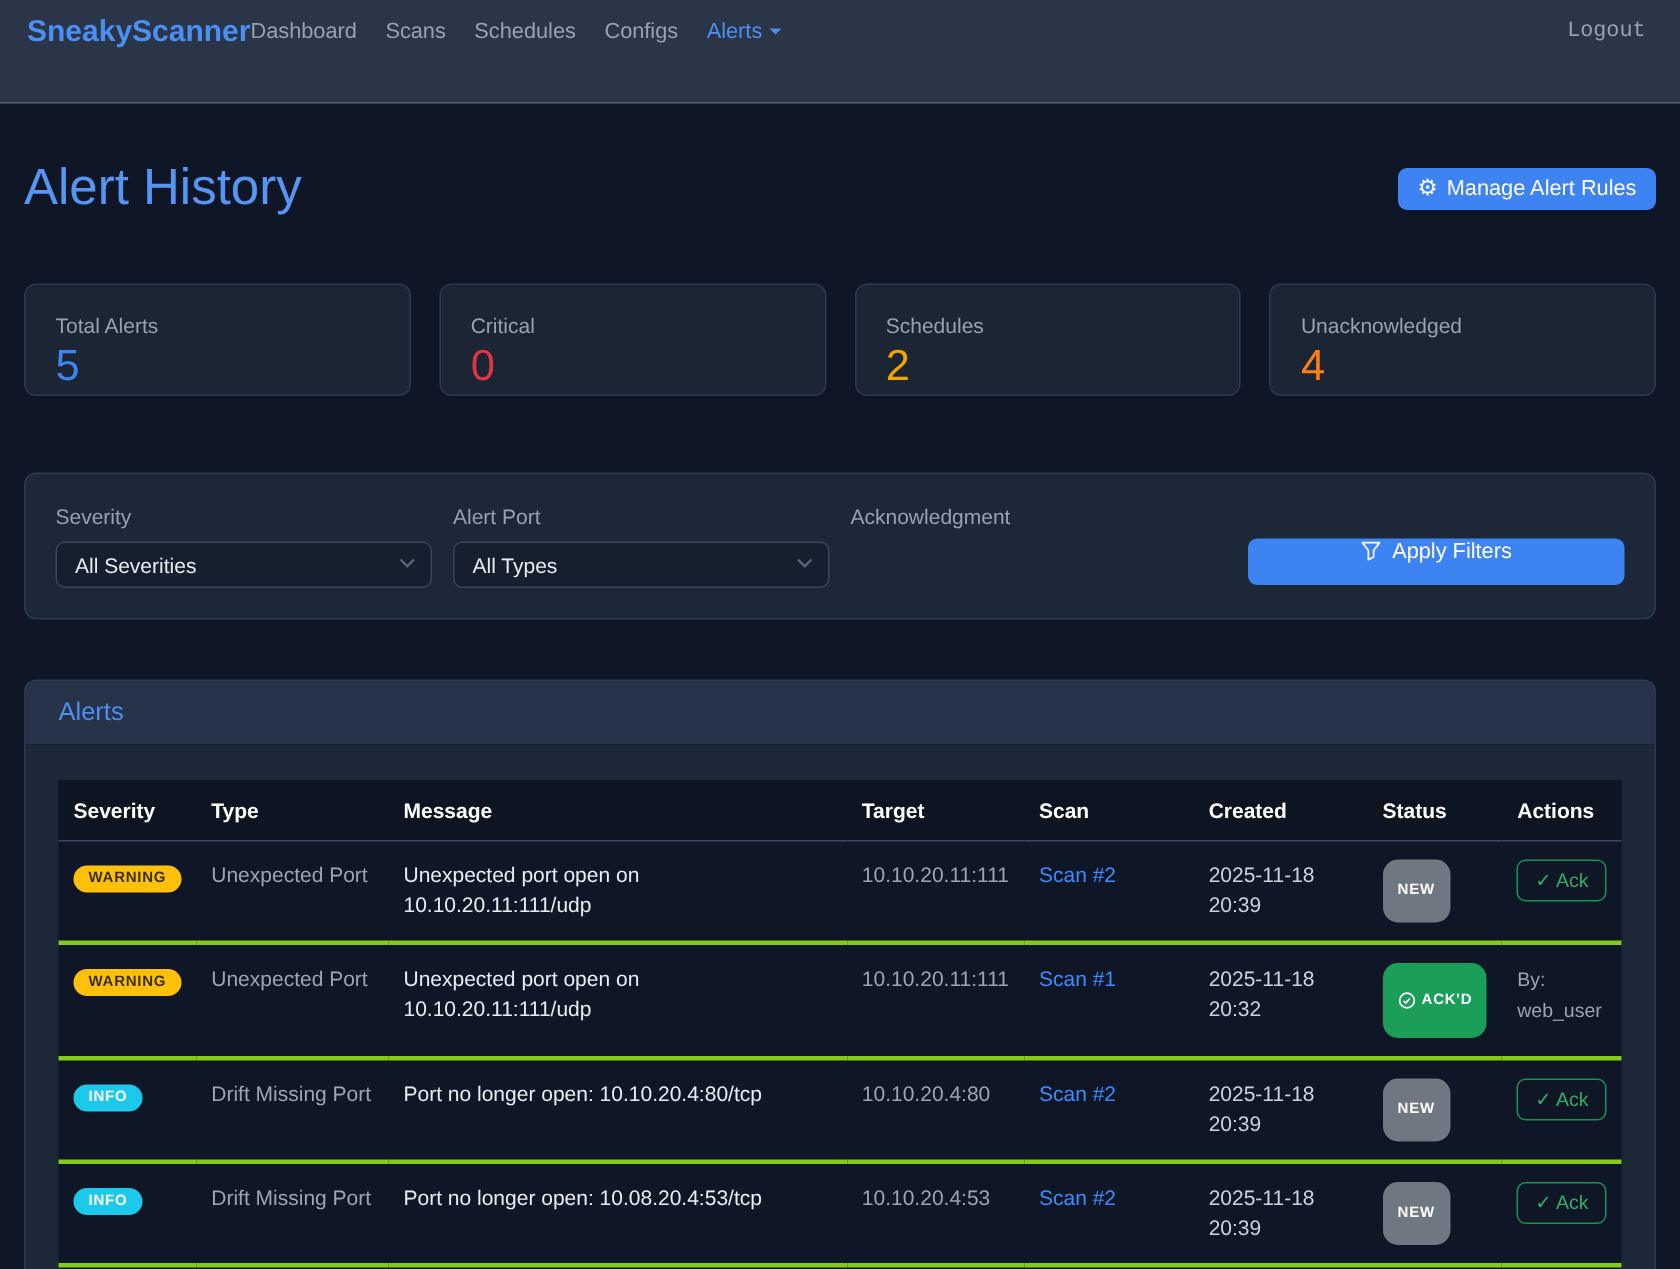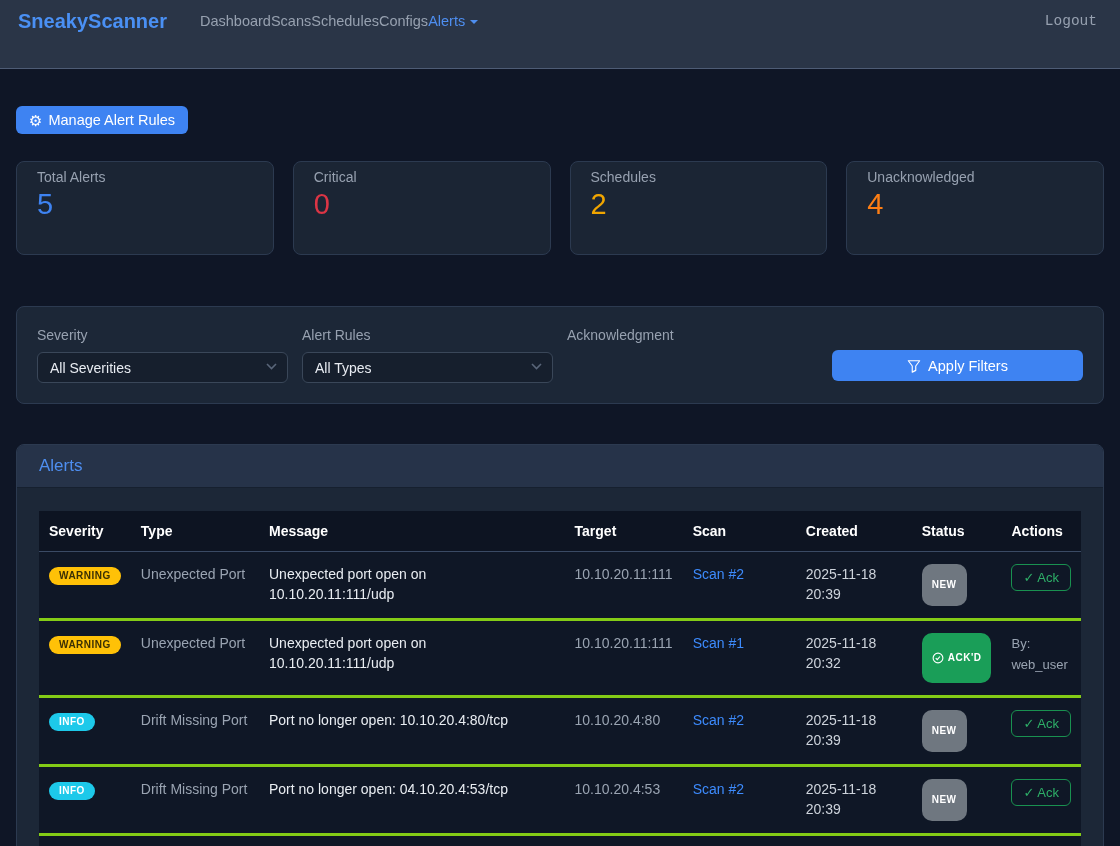--- a/index.html
+++ b/index.html
@@ -12,21 +12,21 @@
   }
 
   
   .navbar {
     height: 69px; background: #2a3547;
     border-bottom: 1px solid #4e5c75;
     display: flex; align-items: flex-start;
     padding: 9px 23px 0 18px;
   }
   .brand { color: #4a90f4; font-size: 20px; font-weight: bold; line-height: 24px; cursor: pointer; }
-  .nav-links { display: flex; margin-left: 33px; align-items: center; padding-top: 4px; }
+  .nav-links { display: flex; gap: 19px; margin-left: 0; align-items: center; padding-top: 4px; }
   .nav-link { color: #97a1b0; font-size: 14.5px; cursor: pointer; }
   .nav-link.active { color: #4e8ef0; }
   .caret-down {
     display: inline-block; margin-left: 5px; vertical-align: 2px;
     width: 0; height: 0;
     border-left: 4px solid transparent; border-right: 4px solid transparent;
     border-top: 4px solid currentColor;
   }
   .nav-right { margin-left: auto; padding-top: 4px; font-family: Liberation Mono, monospace; }
 
@@ -40,21 +40,21 @@
     font-size: 14.5px; padding: 6px 13px; cursor: pointer;
     display: inline-flex; align-items: center; gap: 6px;
     font-family: inherit;
   }
   .gear-glyph { font-size: 15px; line-height: 1; }
 
   
   .stats-row { display: grid; grid-template-columns: repeat(4, 1fr); gap: 19px; margin-bottom: 51px; }
   .stat-card {
     background: #1b2534; border: 1px solid #2c3a50; border-radius: 8px;
-    height: 94px; padding: 7px 20px;
+    height: 75px; padding: 19px 20px; margin-top: 17px;
   }
   .stat-label { color: #97a1b0; font-size: 14px; }
   .stat-value { font-size: 29px; margin-top: 4px; line-height: 1.1; }
 
   
   .filter-card {
     background: #1c2737; border: 1px solid #2c3a50; border-radius: 8px;
     padding: 20px; margin-bottom: 40px;
     display: grid; grid-template-columns: repeat(4, 1fr); gap: 14px;
   }
@@ -63,21 +63,21 @@
   .select-wrap { position: relative; }
   .filter-select {
     width: 100%; height: 31px; appearance: none; -webkit-appearance: none;
     background: #161f2d; color: #e8ecf2; border: 1px solid #3a4759; border-radius: 6px;
     font-size: 14px; padding: 4px 16px 4px 12px; font-family: inherit; cursor: pointer;
   }
   .chevron-down { position: absolute; right: 11px; top: 11px; pointer-events: none; }
   .filter-apply-spacer { height: 23px; }
   .btn-apply {
     width: 100%; height: 31px; background: #3e83f2; color: #fff; border: none; border-radius: 6px;
-    font-size: 14.5px; cursor: pointer; display: inline-flex; align-items: center; justify-content: center;
+    font-size: 14.5px; cursor: pointer; display: inline-flex; align-items: flex-start; justify-content: center;
     gap: 7px; font-family: inherit;
   }
 
   
   .alerts-card { background: #1c2737; border: 1px solid #2c3a50; border-radius: 8px; overflow: hidden; margin-bottom: 14px; }
   .alerts-card-header {
     background: #263349; border-bottom: 1px solid #16202f;
     padding: 11px 22px; color: #4e8ef0; font-size: 17px;
   }
   .alerts-card-body { padding: 23px 22px 35px; }
@@ -129,20 +129,21 @@
     <span class="nav-link active"><span>Alerts</span><span class="caret-down"></span></span>
   </div>
   <div class="nav-right">
     <span class="nav-link">Logout</span>
   </div>
 </nav>
 
 <main class="main">
 
   <div class="page-header">
+    <h1 class="page-title">Alert History</h1>
     <button class="btn-primary">
       <span class="gear-glyph">⚙</span>
       <span>Manage Alert Rules</span>
     </button>
   </div>
 
   <div class="stats-row" id="stats-row">
       <div class="stat-card">
         <div class="stat-label">Total Alerts</div>
         <div class="stat-value" style="color: rgb(62, 131, 242);">5</div>
@@ -165,21 +166,21 @@
     <div class="filter-group">
       <span class="filter-label">Severity</span>
       <div class="select-wrap">
         <select class="filter-select" id="sel-severity"><option>All Severities</option></select>
         <svg class="chevron-down" width="11" height="7" viewBox="0 0 11 7">
             <path d="M1 1 L5.5 5.5 L10 1" fill="none" stroke="#596579" stroke-width="1.6"></path>
           </svg>
       </div>
     </div>
     <div class="filter-group">
-      <span class="filter-label">Alert Rules</span>
+      <span class="filter-label">Alert Port</span>
       <div class="select-wrap">
         <select class="filter-select" id="sel-type"><option>All Types</option></select>
         <svg class="chevron-down" width="11" height="7" viewBox="0 0 11 7">
             <path d="M1 1 L5.5 5.5 L10 1" fill="none" stroke="#596579" stroke-width="1.6"></path>
           </svg>
       </div>
     </div>
     <div class="filter-group">
       <span class="filter-label">Acknowledgment</span>
     </div>
@@ -252,21 +253,21 @@
               <td class="cell-message">Port no longer open: 10.10.20.4:80/tcp</td>
               <td class="cell-target">10.10.20.4:80</td>
               <td><a class="scan-link">Scan #2</a></td>
               <td class="cell-created">2025-11-18 20:39</td>
               <td><span class="badge badge-new">NEW</span></td>
               <td><button class="btn-ack"><span>✓ </span>Ack</button></td>
             </tr>
             <tr>
               <td><span class="badge badge-info">INFO</span></td>
               <td class="cell-type">Drift Missing Port</td>
-              <td class="cell-message">Port no longer open: 04.10.20.4:53/tcp</td>
+              <td class="cell-message">Port no longer open: 10.08.20.4:53/tcp</td>
               <td class="cell-target">10.10.20.4:53</td>
               <td><a class="scan-link">Scan #2</a></td>
               <td class="cell-created">2025-11-18 20:39</td>
               <td><span class="badge badge-new">NEW</span></td>
               <td><button class="btn-ack"><span>✓ </span>Ack</button></td>
             </tr>
             <tr>
               <td><span class="badge badge-info">INFO</span></td>
               <td class="cell-type">Drift Missing Port</td>
               <td class="cell-message">Port no longer open: 10.10.20.4:22/tcp</td>

